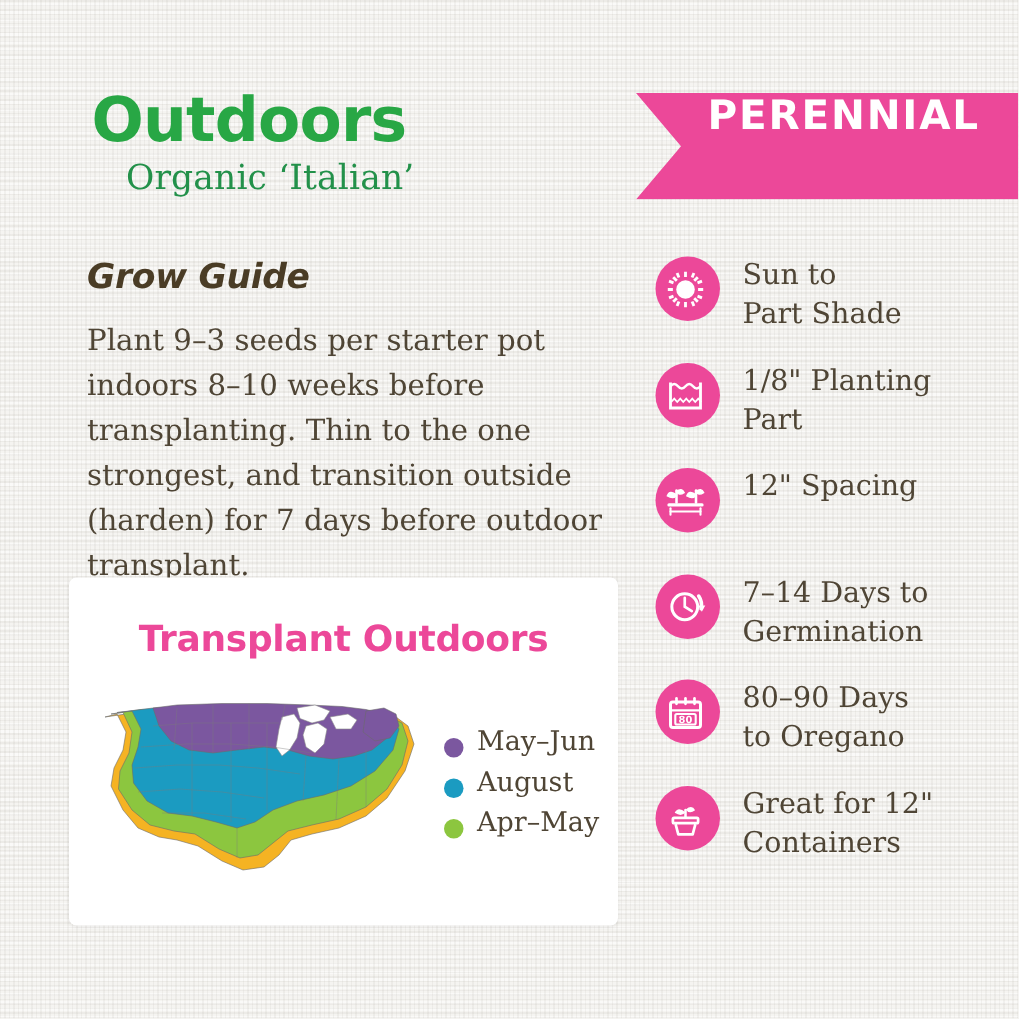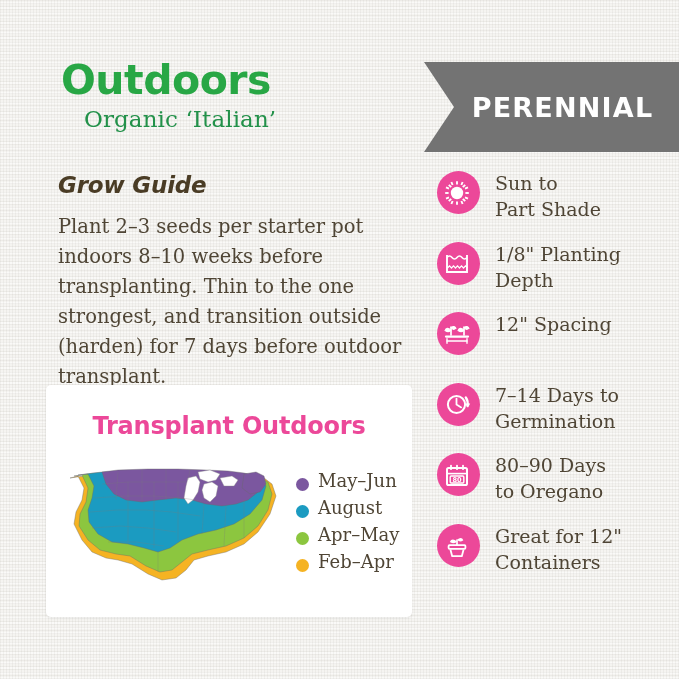--- a/index.html
+++ b/index.html
@@ -57,24 +57,23 @@
     letter-spacing: 0.1px;
     margin-left: 23px;
   }
 
   
   .ribbon {
     position: absolute;
     left: 424px;
     top: 62px;
     width: 255px;
-    height: 90px;
-    background: #737373;
-    display: flex;
-    align-items: center;
+    height: 71px;
+    background: #ec4899;
+    display: flex;
     justify-content: center;
     clip-path: polygon(0 0, 100% 0, 100% 100%, 0 100%, 30px 50%);
   }
   .ribbon-label {
     font-family: "DejaVu Sans", sans-serif;
     font-weight: bold;
     font-size: 27px;
     letter-spacing: 1.2px;
     color: #ffffff;
     padding-left: 22px;
@@ -191,21 +190,21 @@
     <div class="product-title">Outdoors</div>
     <div class="product-subtitle">Organic ‘Italian’</div>
   </div>
 
   <div class="ribbon">
     <span class="ribbon-label">PERENNIAL</span>
   </div>
 
   <div class="grow-guide">
     <div class="grow-heading">Grow Guide</div>
-    <div class="grow-body">Plant 2–3 seeds per starter pot indoors 8–10 weeks before transplanting. Thin to the one strongest, and transition outside (harden) for 7 days before outdoor transplant.</div>
+    <div class="grow-body">Plant 9–3 seeds per starter pot indoors 8–10 weeks before transplanting. Thin to the one strongest, and transition outside (harden) for 7 days before outdoor transplant.</div>
   </div>
 
   <div class="map-card">
     <div class="map-title">Transplant Outdoors</div>
     <div class="map-body">
 
       <div class="map-svg-wrap">
         <svg viewBox="0 0 230 140" width="230" height="140">
 
           <g>
@@ -268,24 +267,20 @@
           <span class="legend-dot" style="background:#7b579f"></span>
           <span class="legend-label">May–Jun</span>
         </div>
         <div class="legend-row">
           <span class="legend-dot" style="background:#1b9bc1"></span>
           <span class="legend-label">August</span>
         </div>
         <div class="legend-row">
           <span class="legend-dot" style="background:#8cc63f"></span>
           <span class="legend-label">Apr–May</span>
-        </div>
-        <div class="legend-row">
-          <span class="legend-dot" style="background:#f5b323"></span>
-          <span class="legend-label">Feb–Apr</span>
         </div>
       </div>
 
     </div>
   </div>
 
   <div class="features">
 
     <div class="feature">
       <span class="feature-icon">
@@ -315,21 +310,21 @@
     </div>
 
     <div class="feature">
       <span class="feature-icon">
         <svg viewBox="0 0 40 40" width="40" height="40">
           <path d="M10,12 L10,29 L30,29 L30,12" fill="none" stroke="#ffffff" stroke-width="1.9"></path>
           <path d="M10,14.5 q2.5,-3 5,0 t5,0 t5,0 t5,0" fill="none" stroke="#ffffff" stroke-width="1.7"></path>
           <path d="M10.5,25 l2,-2.2 l2,2.2 l2,-2.2 l2,2.2 l2,-2.2 l2,2.2 l2,-2.2 l2,2.2 l2,-2.2 l2,2.2" fill="none" stroke="#ffffff" stroke-width="1.2"></path>
         </svg>
       </span>
-      <span class="feature-text"><span>1/8" Planting</span><br><span>Depth</span></span>
+      <span class="feature-text"><span>1/8" Planting</span><br><span>Part</span></span>
     </div>
 
     <div class="feature">
       <span class="feature-icon">
         <svg viewBox="0 0 40 40" width="40" height="40">
           <g fill="none" stroke="#ffffff" stroke-width="1.7" stroke-linecap="round">
             <path d="M14,21 L14,13"></path>
             <path d="M14,16 q-4.5,-3.5 -6,0.6 q4,2.4 6,-0.6 Z" fill="#ffffff" stroke-width="1.1"></path>
             <path d="M14,13.6 q3.6,-2.6 5,0.8 q-3.4,2.2 -5,-0.8 Z" fill="#ffffff" stroke-width="1.1"></path>
             <path d="M27,21 L27,13"></path>

